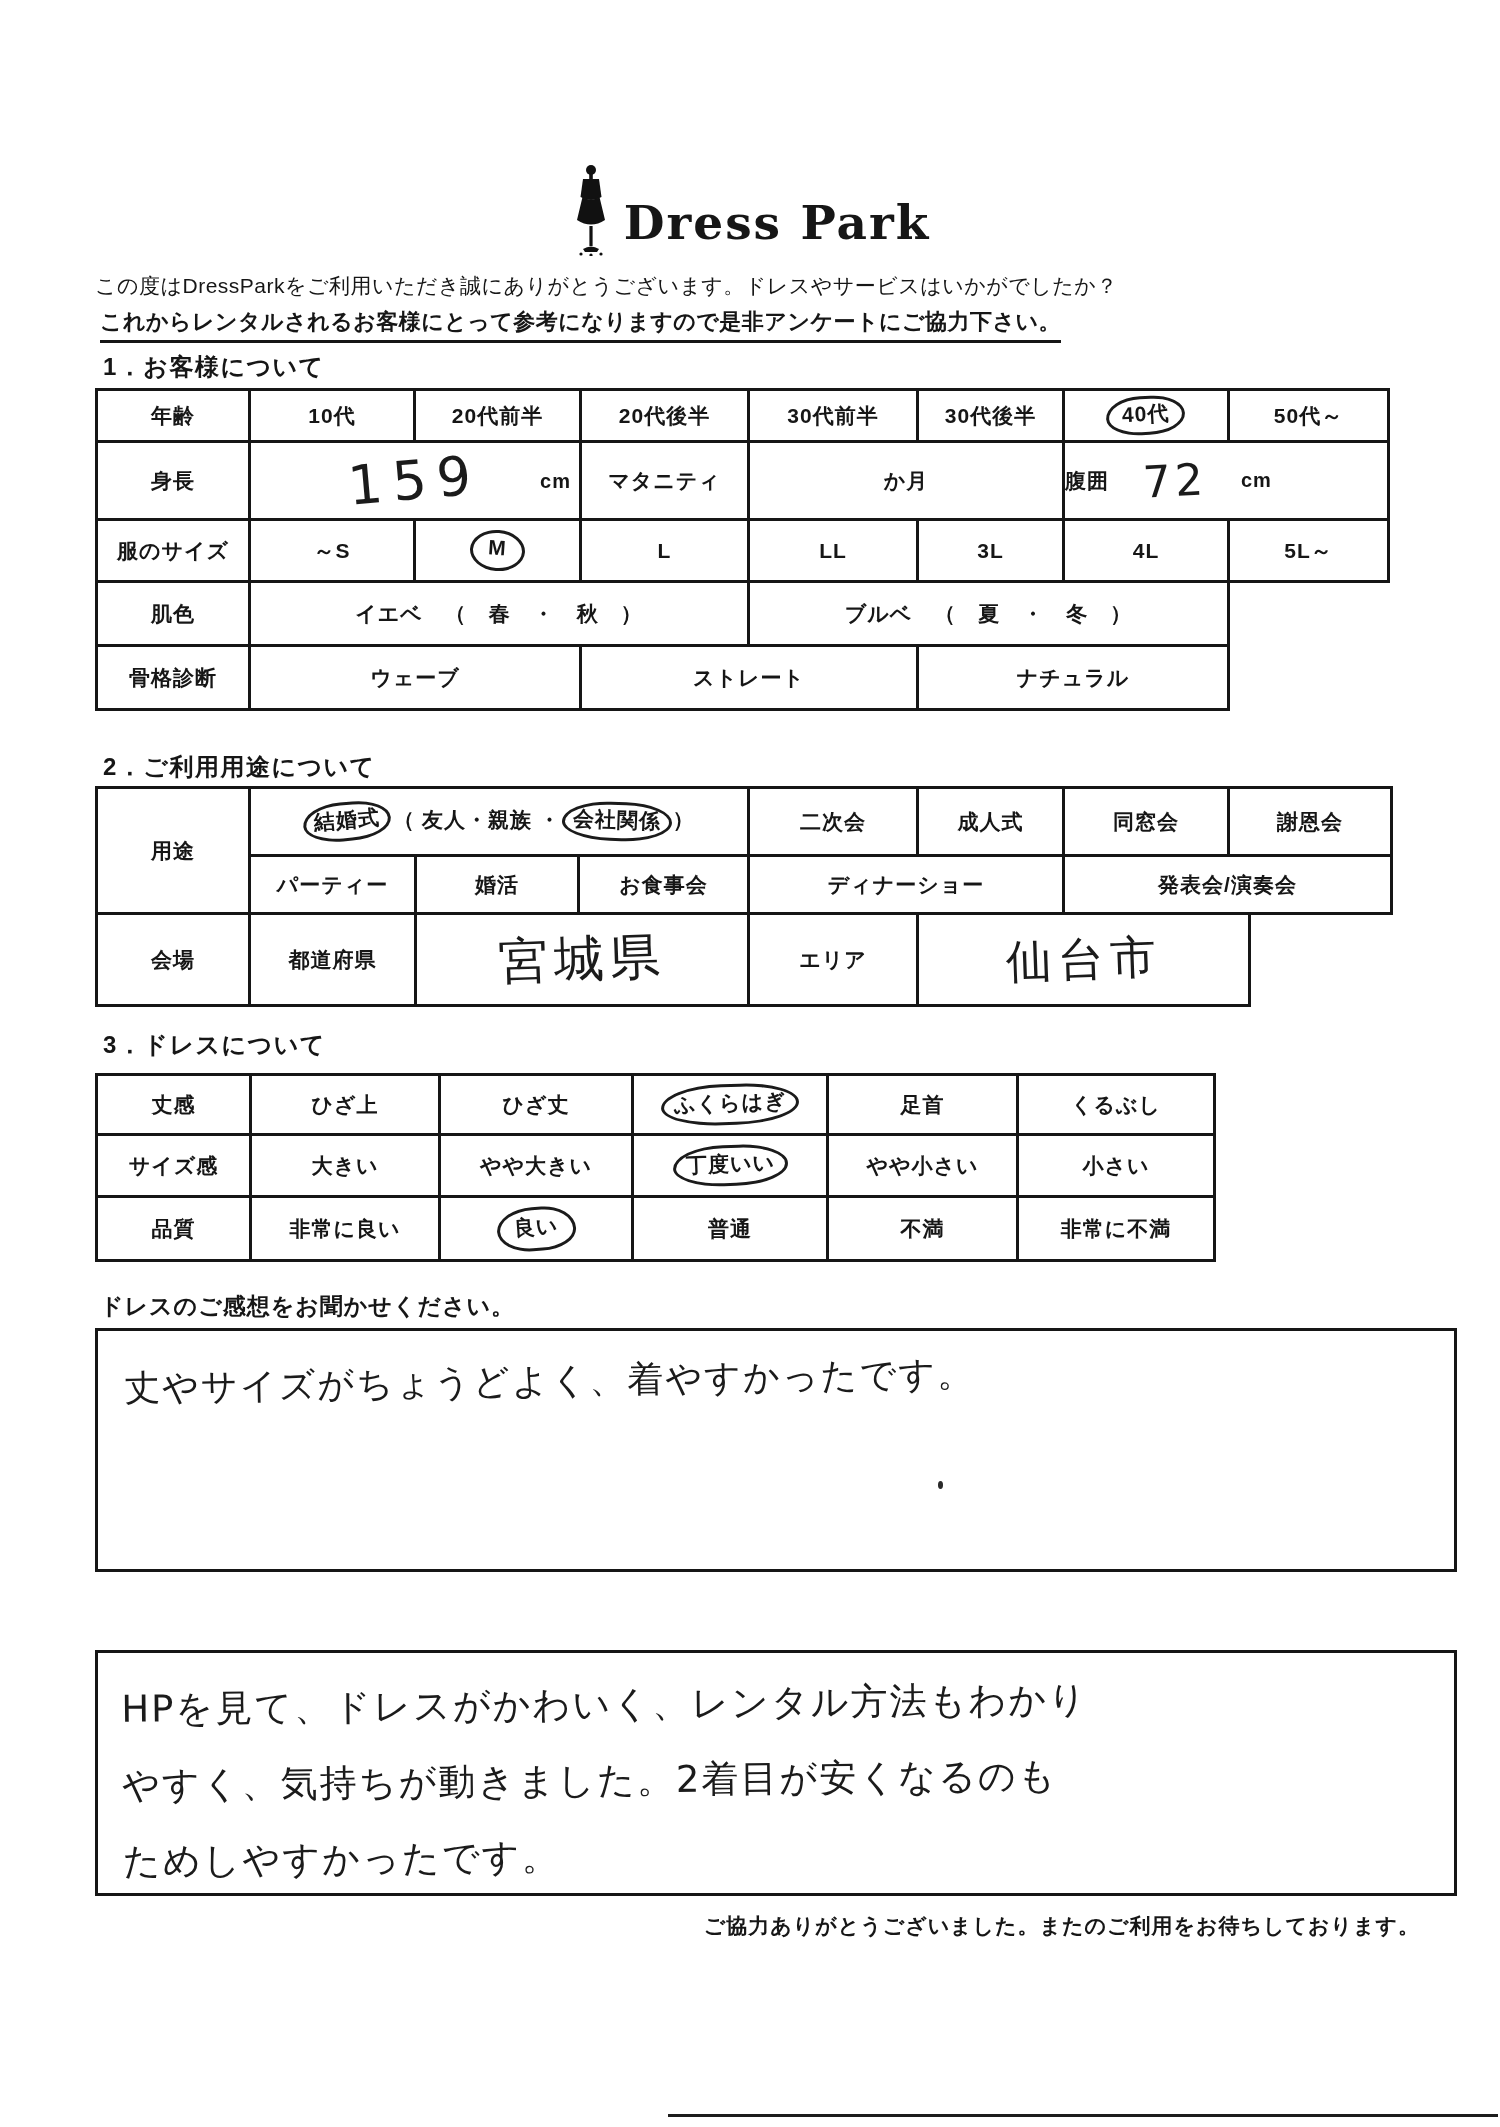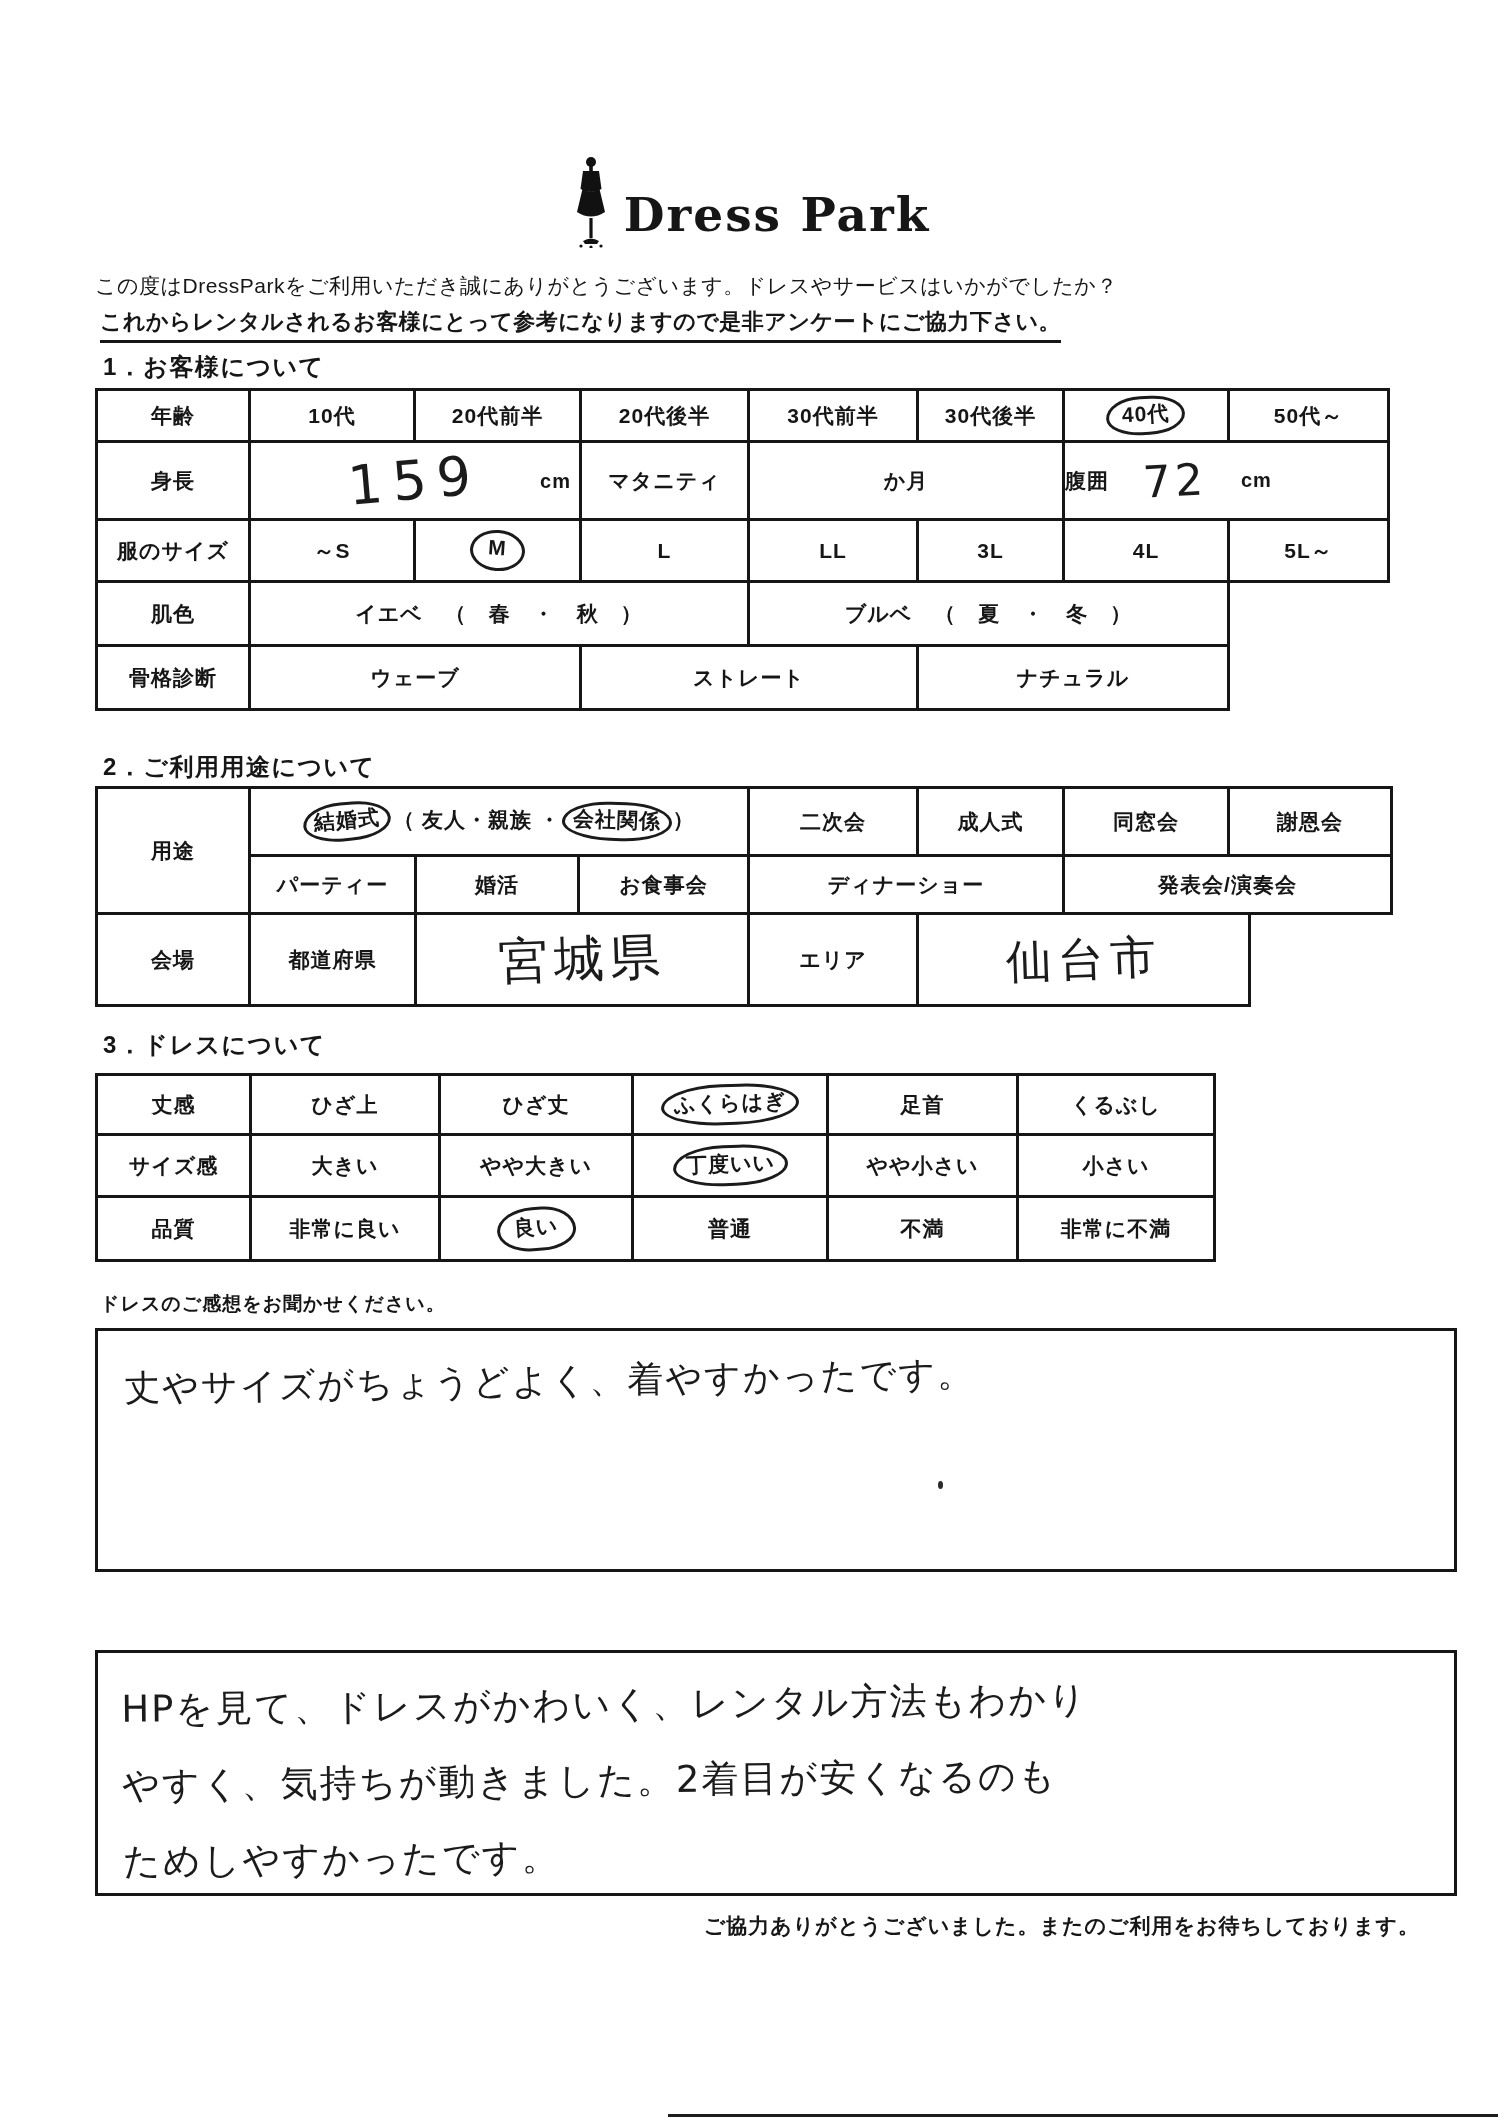--- a/index.html
+++ b/index.html
@@ -1,21 +1,21 @@
 <!DOCTYPE html>
 <html><head>
 <meta charset="utf-8">
 <style>
   html,body{margin:0;padding:0;background:#ffffff;}
   #page{position:relative;width:1500px;height:2127px;background:#ffffff;overflow:hidden;
         font-family:"Liberation Sans","DejaVu Sans",sans-serif;color:#161616;}
   .abs{position:absolute;}
 
   
-  .logo{top:156px;left:0;width:100%;display:flex;justify-content:center;align-items:flex-end;gap:12px;}
+  .logo{top:164px;left:0;width:100%;display:flex;justify-content:center;align-items:flex-end;gap:12px;}
   .logo-text{font-family:"DejaVu Serif","Liberation Serif",serif;font-size:47px;font-weight:600;
              letter-spacing:2px;line-height:1;padding-bottom:14px;}
 
   
   .intro1{top:272px;left:95px;font-size:21px;letter-spacing:.5px;}
   .intro2{top:307px;left:100px;font-size:22px;font-weight:bold;letter-spacing:.5px;
           border-bottom:3.5px solid #161616;padding-bottom:3px;}
   .sect-h{font-size:24px;font-weight:bold;letter-spacing:1.5px;}
   .h1{top:351px;left:103px;} .h2{top:751px;left:103px;}
   .h3{top:1029px;left:103px;} .h4{top:1601px;left:100px;}
@@ -47,21 +47,21 @@
   .circ-comp{padding:1px 8px 4px;margin:0 1px;transform:rotate(2deg);}
   .circ-wide{padding:2px 10px 5px;transform:rotate(-2deg);}
   .circ-round{padding:3px 14px 7px;border-radius:52% 48% 50% 50%/58% 60% 52% 55%;transform:rotate(-4deg);}
 
   
   .box{border:3.5px solid #161616;background:#fff;}
   .box1{top:1328px;left:95px;width:1356px;height:238px;}
   .box1 .hw-line{position:absolute;top:26px;left:26px;font-size:36px;letter-spacing:2px;
                  transform:rotate(-1deg);white-space:nowrap;}
   .inkdot{position:absolute;top:150px;left:840px;width:5px;height:8px;background:#2a2a2a;border-radius:50%;}
-  .dclabel{top:1291px;left:100px;font-size:19px;font-weight:bold;letter-spacing:1px;}
+  .dclabel{top:1291px;left:100px;font-size:23px;font-weight:bold;letter-spacing:1px;}
   .box2{top:1650px;left:95px;width:1356px;height:240px;}
   .box2 .lines{padding:12px 18px 0 24px;transform:rotate(-.6deg);}
   .box2 .hw-line2{font-size:37px;line-height:76px;letter-spacing:2px;white-space:nowrap;}
 
   .closing{top:1912px;right:80px;font-size:21px;font-weight:bold;letter-spacing:1px;}
   .scanline{top:2114px;left:668px;width:830px;height:3px;background:#1d1d1d;}
 </style>
 </head>
 <body>
 

